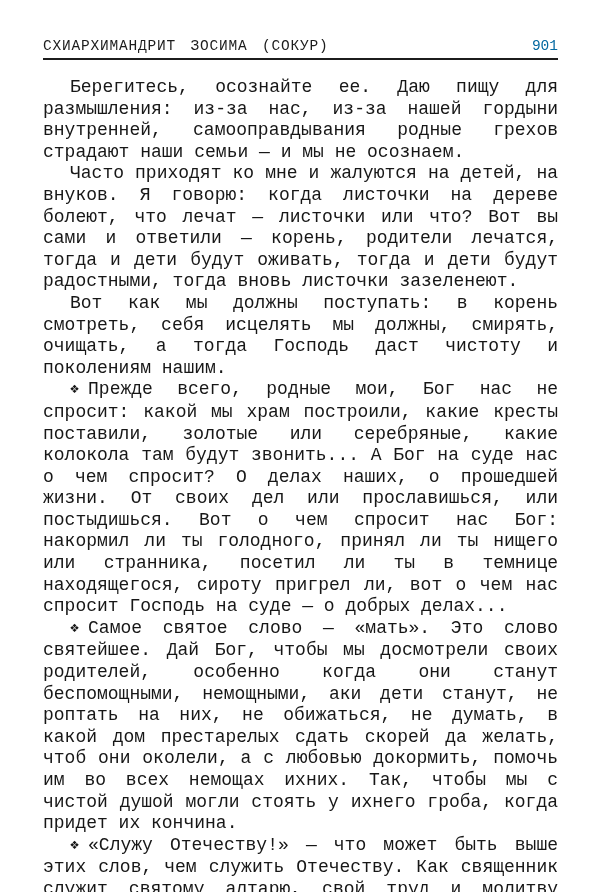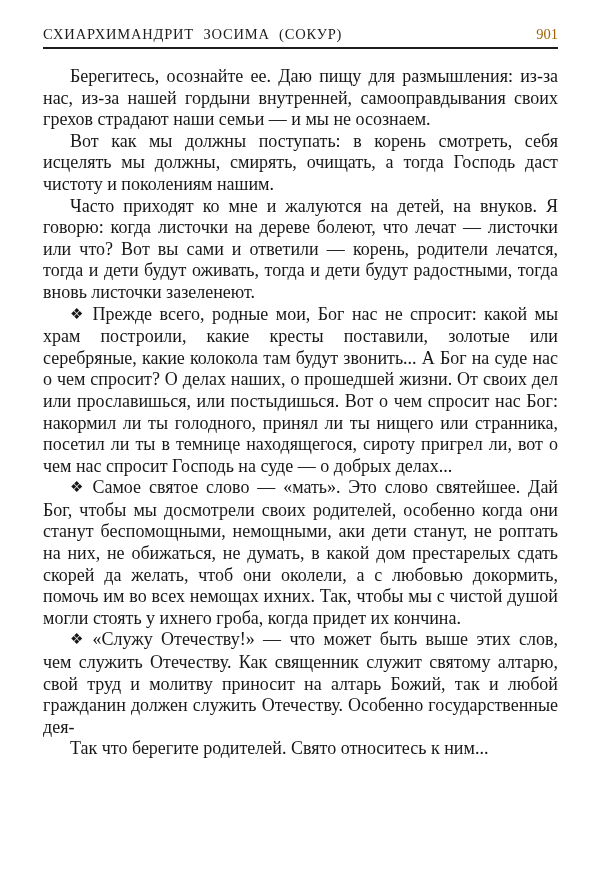--- a/index.html
+++ b/index.html
@@ -8,41 +8,42 @@
     background: #ffffff;
   }
   .page {
     position: relative;
     width: 600px;
     height: 892px;
     margin: 0 auto;
     background: #ffffff;
     box-sizing: border-box;
     padding: 26px 42px 0 43px;
-    font-family: Liberation Serif, serif;
+    font-family: Liberation Mono, monospace;
     color: #1a1a1a;
     overflow: hidden;
   }
   .page-header {
     display: flex;
     justify-content: space-between;
     align-items: baseline;
     border-bottom: 2px solid #1c1c1c;
     padding-bottom: 4px;
   }
   .running-title {
     font-size: 14.5px;
     letter-spacing: 0.8px;
     word-spacing: 5px;
     color: #1c1c1c;
     white-space: nowrap;
   }
   .page-number {
     font-size: 14.5px;
-    color: #a16207;
+    color: #0369a1;
+    margin-top: 12px;
   }
   .page-body {
     margin-top: 17px;
     font-size: 18px;
     line-height: 21.6px;
     text-align: justify;
     color: #171717;
   }
   .para {
     margin: 0;
@@ -62,25 +63,25 @@
 
 <div class="page">
 
   <div class="page-header">
     <span class="running-title">СХИАРХИМАНДРИТ ЗОСИМА (СОКУР)</span>
     <span class="page-number">901</span>
   </div>
 
   <div class="page-body">
 
-    <p class="para"><span>Берегитесь, осознайте ее. Даю пищу для размышления: из-за нас, из-за нашей гордыни внутренней, самооправдывания своих грехов страдают наши семьи — и мы не осознаем.</span></p>
+    <p class="para"><span>Берегитесь, осознайте ее. Даю пищу для размышления: из-за нас, из-за нашей гордыни внутренней, самооправдывания родные грехов страдают наши семьи — и мы не осознаем.</span></p>
+
+    <p class="para"><span>Часто приходят ко мне и жалуются на детей, на внуков. Я говорю: когда листочки на дереве болеют, что лечат — листочки или что? Вот вы сами и ответили — корень, родители лечатся, тогда и дети будут оживать, тогда и дети будут радостными, тогда вновь листочки зазеленеют.</span></p>
 
     <p class="para"><span>Вот как мы должны поступать: в корень смотреть, себя исцелять мы должны, смирять, очищать, а тогда Господь даст чистоту и поколениям нашим.</span></p>
-
-    <p class="para"><span>Часто приходят ко мне и жалуются на детей, на внуков. Я говорю: когда листочки на дереве болеют, что лечат — листочки или что? Вот вы сами и ответили — корень, родители лечатся, тогда и дети будут оживать, тогда и дети будут радостными, тогда вновь листочки зазеленеют.</span></p>
 
     <p class="para"><span class="orn">❖</span><span>Прежде всего, родные мои, Бог нас не спросит: какой мы храм построили, какие кресты поставили, золотые или серебряные, какие колокола там будут звонить... А Бог на суде нас о чем спросит? О делах наших, о прошедшей жизни. От своих дел или прославишься, или постыдишься. Вот о чем спросит нас Бог: накормил ли ты голодного, принял ли ты нищего или странника, посетил ли ты в темнице находящегося, сироту пригрел ли, вот о чем нас спросит Господь на суде — о добрых делах...</span></p>
 
 
     <p class="para"><span class="orn">❖</span><span>Самое святое слово — «мать». Это слово святейшее. Дай Бог, чтобы мы досмотрели своих родителей, особенно когда они станут беспомощными, немощными, аки дети станут, не роптать на них, не обижаться, не думать, в какой дом престарелых сдать скорей да желать, чтоб они околели, а с любовью докормить, помочь им во всех немощах ихних. Так, чтобы мы с чистой душой могли стоять у ихнего гроба, когда придет их кончина.</span></p>
 
 
     <p class="para"><span class="orn">❖</span><span>«Служу Отечеству!» — что может быть выше этих слов, чем служить Отечеству. Как священник служит святому алтарю, свой труд и молитву приносит на алтарь Божий, так и любой гражданин должен служить Отечеству. Особенно государственные дея-</span></p>
 
     <p class="para"><span>Так что берегите родителей. Свято относитесь к ним...</span></p>

